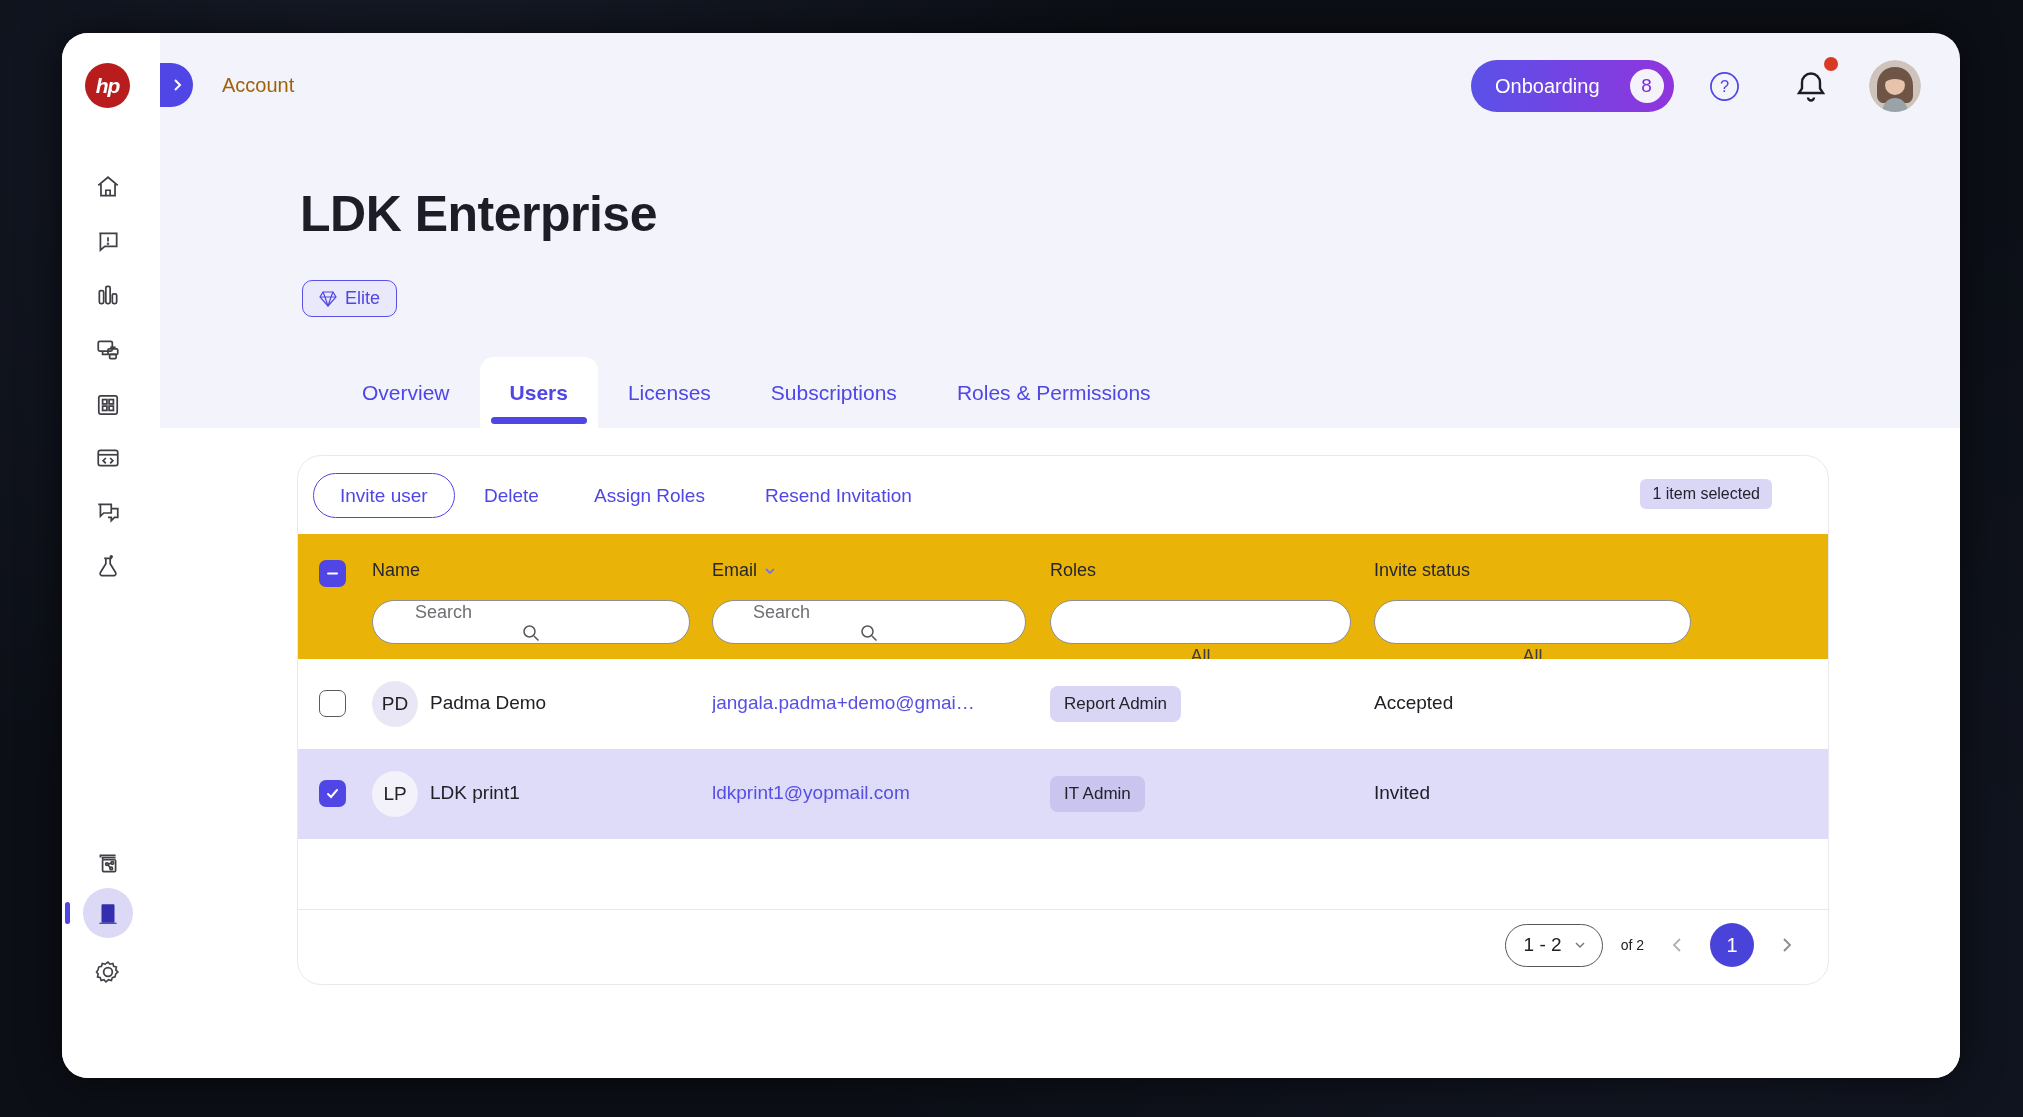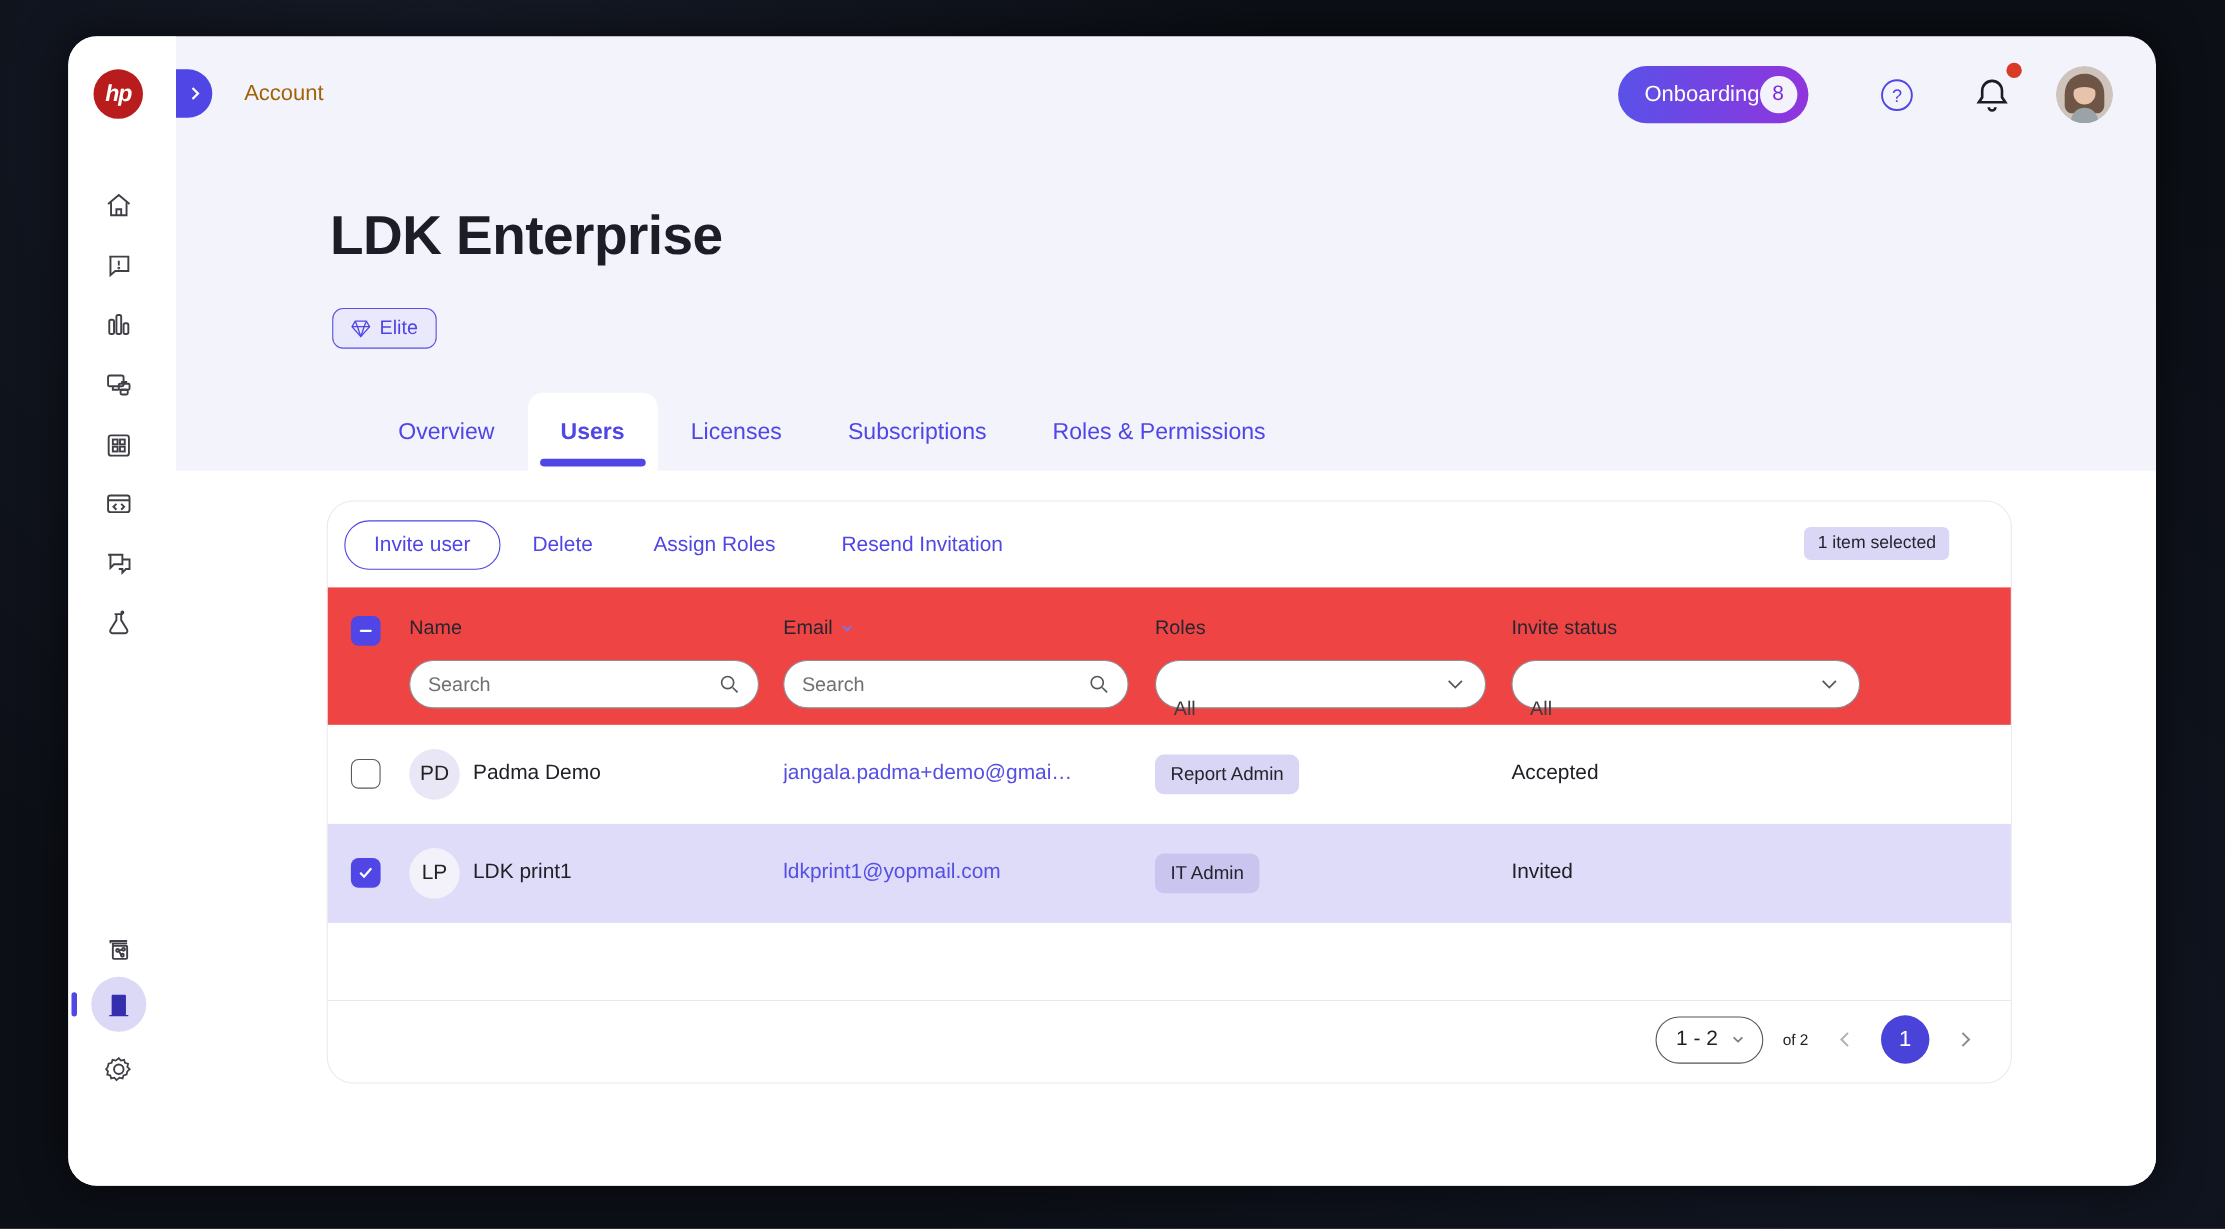--- a/index.html
+++ b/index.html
@@ -24,21 +24,21 @@
   .active-bar { position:absolute; left:3px; top:869px; width:5px; height:22px; border-radius:3px; background:#4f46e5; }
   .icon-company { color:#332fae; }
 
   
   .expand-btn { position:absolute; left:98px; top:30px; width:33px; height:44px; background:#4f46e5;
     border-radius:0 22px 22px 0; display:flex; align-items:center; justify-content:center; z-index:6; }
   .expand-btn svg { width:14px; height:14px; }
   .breadcrumb { position:absolute; left:160px; top:41px; font-size:20px; color:#a16207; }
 
   .onboarding { position:absolute; left:1409px; top:27px; height:52px; padding:0 10px 0 24px; border-radius:26px;
-    background:linear-gradient(90deg,#5a51e8,#9035dd); display:flex; align-items:center; gap:0; border:none; cursor:pointer; }
+    background:linear-gradient(90deg,#5a51e8,#9035dd); display:flex; align-items:center; gap:30px; border:none; cursor:pointer; }
   .onboarding-label { color:#fff; font-size:20px; }
   .onboarding-count { width:34px; height:34px; border-radius:50%; background:#f4f3fb; color:#7a2bd8; font-size:19px;
     display:flex; align-items:center; justify-content:center; }
   .help-btn { position:absolute; left:1647px; top:38px; width:31px; height:31px; }
   .bell-btn { position:absolute; left:1731px; top:36px; width:36px; height:36px; }
   .bell-dot { position:absolute; left:1762px; top:24px; width:14px; height:14px; border-radius:50%; background:#d93a25; }
   .avatar { position:absolute; left:1807px; top:27px; width:52px; height:52px; border-radius:50%; overflow:hidden; }
 
   
   .page-title { position:absolute; left:238px; top:152px; font-size:50px; font-weight:700; letter-spacing:-.5px; color:#1d1d28; }
@@ -60,26 +60,26 @@
     border:1px solid #e9e9f0; border-radius:24px; }
 
   .toolbar { position:absolute; left:0; top:0; width:100%; height:78px; }
   .invite-btn { position:absolute; left:15px; top:17px; height:45px; padding:0 26px; border:1.5px solid #4f46e5; border-radius:23px;
     background:#fff; color:#4f46e5; font-size:19px; display:flex; align-items:center; }
   .tool-link { position:absolute; top:17px; height:45px; display:flex; align-items:center; color:#4f46e5; font-size:19px; cursor:pointer; }
   .tool-delete { left:186px; } .tool-assign { left:296px; } .tool-resend { left:467px; }
   .selection-badge { position:absolute; right:56px; top:23px; height:30px; padding:0 12px; border-radius:6px;
     background:#d9d6f6; color:#23232e; font-size:16px; display:flex; align-items:center; }
 
-  .thead { position:absolute; left:0; top:78px; width:100%; height:125px; background:#ef4444; } .col-name { left:74px; } .col-email { left:414px; } .col-roles { left:752px; } .col-status { left:1076px; }
+  .thead { position:absolute; left:0; top:78px; width:100%; height:125px; background:#eab308; } .col-name { left:74px; } .col-email { left:414px; } .col-roles { left:752px; } .col-status { left:1076px; }
   .th-label { position:absolute; top:26px; font-size:18px; color:#26262e; display:flex; align-items:center; gap:6px; }
   .master-check { position:absolute; left:21px; top:26px; width:27px; height:27px; border-radius:7px; background:#4f46e5;
     display:flex; align-items:center; justify-content:center; }
   .filter { position:absolute; top:66px; height:44px; border:1px solid #8e8e93; border-radius:22px; background:#fff;
-    display:flex; align-items:center; padding:0 16px; color:#6f6f74; }
+    display:flex; align-items:center; padding:0 16px; color:#6f6f74;flex-direction:column; }
   .filter input { border:none; outline:none; flex:1; font-size:18px; color:#3c3c42; background:transparent; font-family:"Liberation Sans",sans-serif; }
   .filter input::placeholder { color:#6f6f74; }
   .f-name { left:74px; width:318px; } .f-email { left:414px; width:314px; }
   .f-roles { left:752px; width:301px; justify-content:space-between; } .f-status { left:1076px; width:317px; justify-content:space-between; }
   .f-value { font-size:18px; color:#3c3c42;margin-top:45px; }
 
   .row { position:absolute; left:0; width:100%; height:90px; }
   .row1 { top:203px; background:#fff; }
   .row2 { top:293px; background:#dedcf9; }
   .row-check { position:absolute; left:21px; top:31px; width:27px; height:27px; border-radius:7px; border:1.5px solid #5a5a61; background:#fff; }

